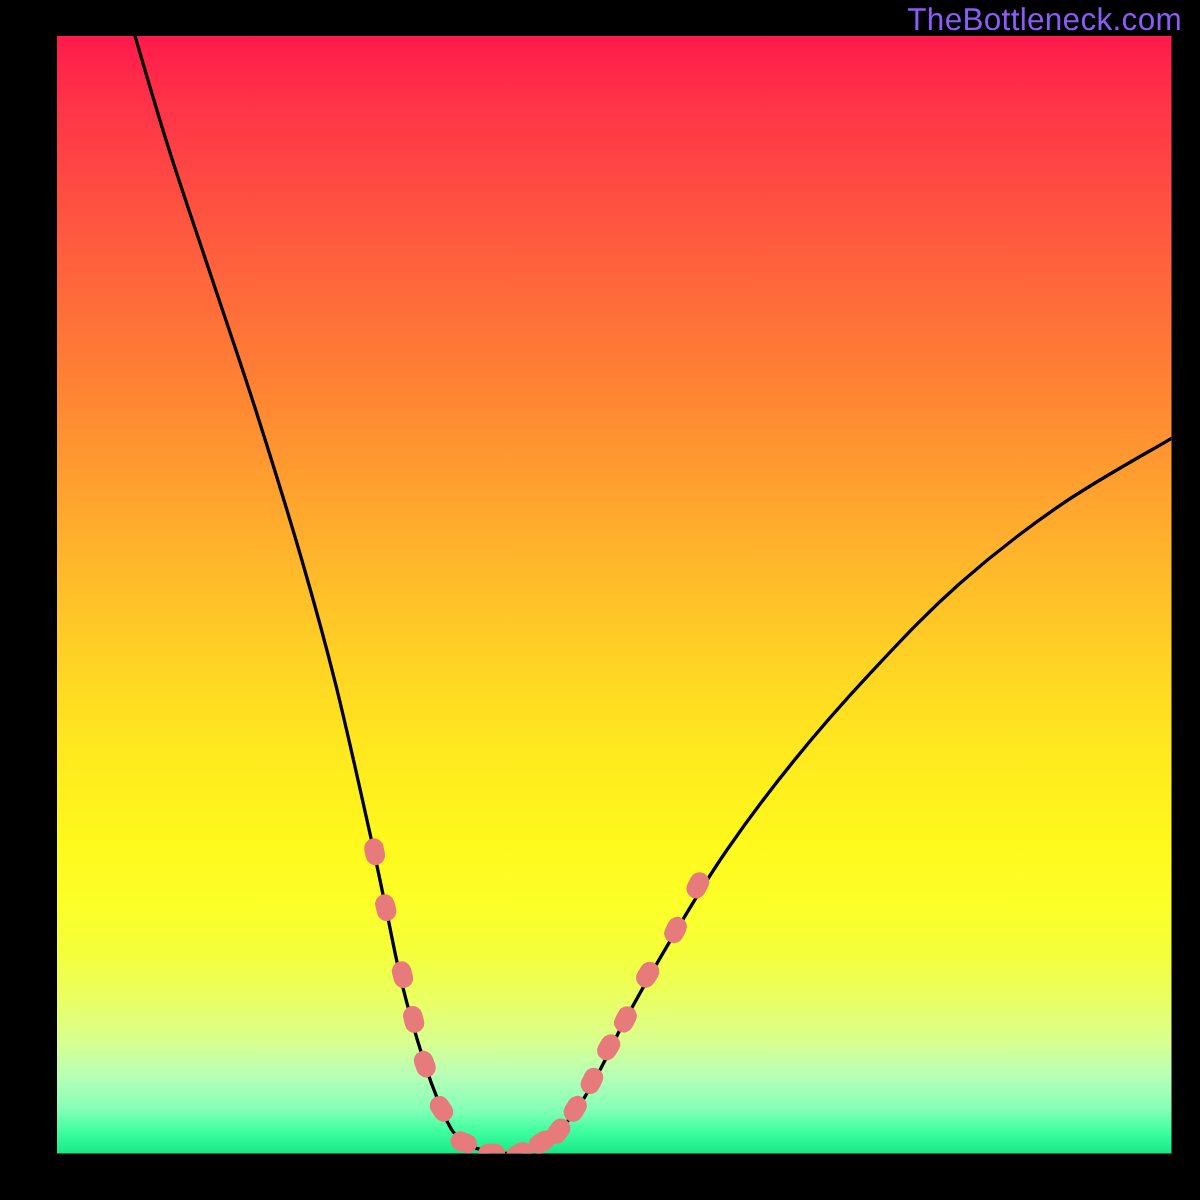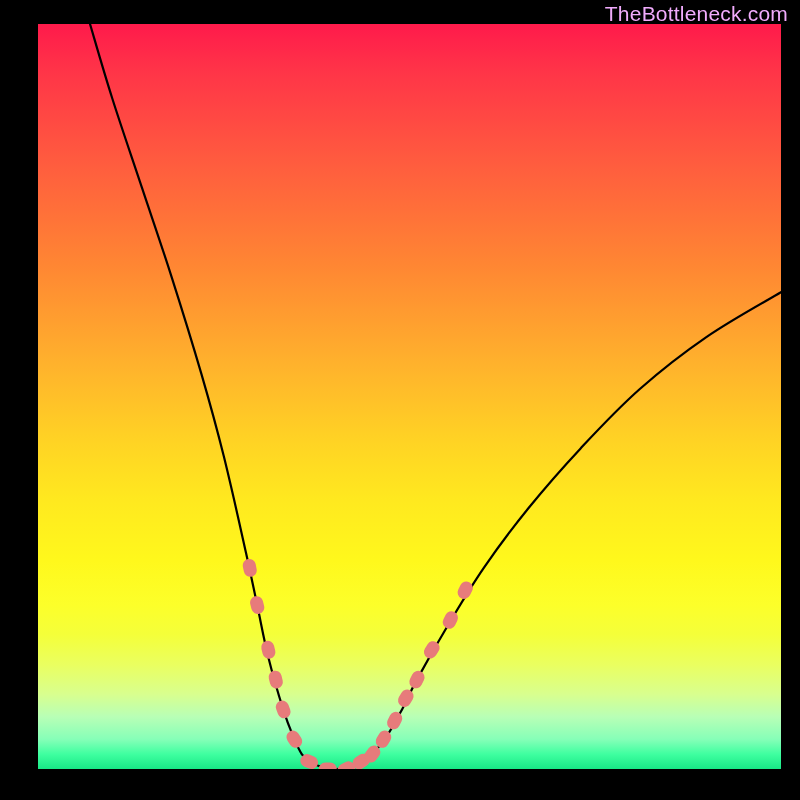--- a/index.html
+++ b/index.html
@@ -49,21 +49,21 @@
     position: absolute;
     left: 0;
     top: 0;
     width: 743px;
     height: 745px;
   }
   .watermark {
     position: absolute;
     top: 2px;
     right: 12px;
-    color: #f0abfc;
+    color: #8b5cf6;
     font-size: 21px;
     letter-spacing: 0.2px;
     font-weight: 400;
     user-select: none;
   }
 </style>
 </head>
 <body>
 
 <div class="frame">

